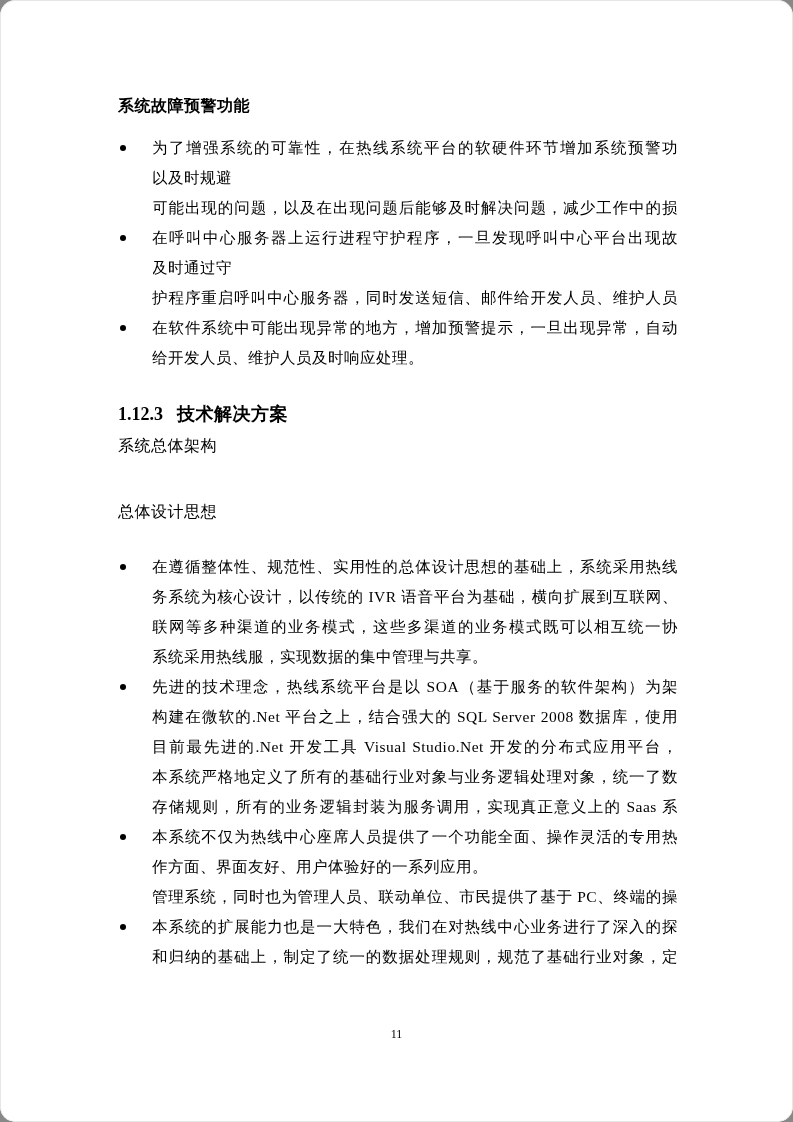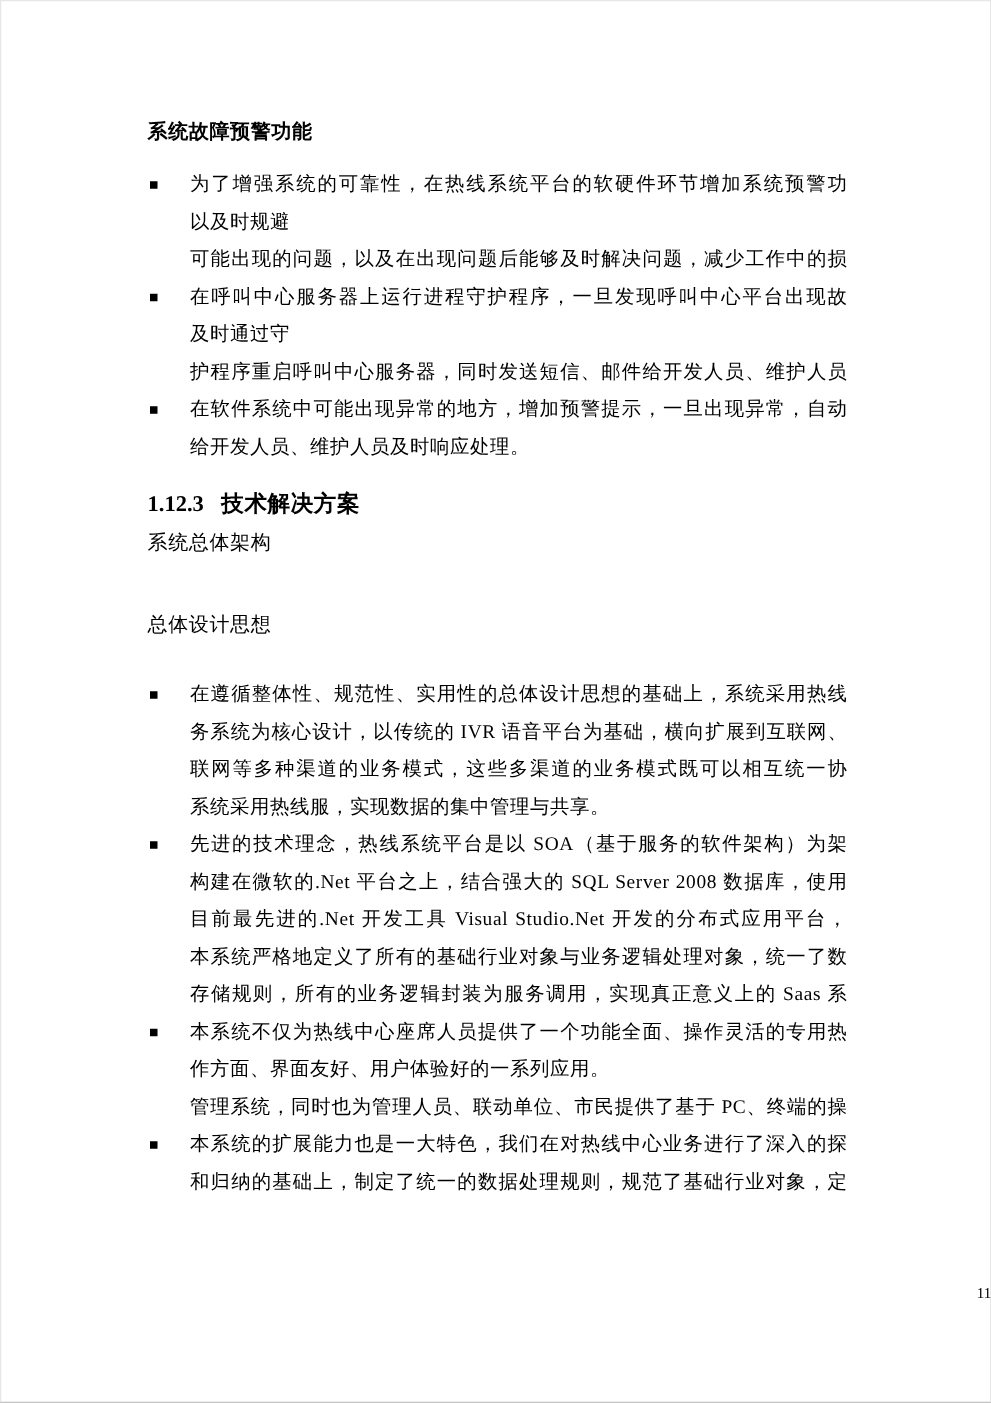--- a/index.html
+++ b/index.html
@@ -1,15 +1,15 @@
 <!DOCTYPE html>
 <html><head>
 <meta charset="utf-8">
 <style>
-  * { box-sizing: border-box; margin: 0; padding: 0; }
+  * { box-sizing: border-box; margin: 0; padding: 0; border-radius: 15px; }
   html, body { background: #888; }
   .page {
     position: relative;
     width: 793px;
     height: 1122px;
     margin: 0 auto;
     background: #ffffff;
     color: #000000;
     font-family: "Liberation Serif", "DejaVu Serif", serif;
     overflow: hidden;
@@ -44,21 +44,21 @@
     overflow: hidden;
     letter-spacing: 0.5px;
     white-space: nowrap;
   }
   .line.j {
     white-space: normal;
     text-align: justify;
     text-align-last: justify;
   }
   .sec {
-    margin-top: 13px;
+    margin-top: 24px;
     font-size: 18px;
     font-weight: bold;
     line-height: 34px;
     letter-spacing: 0.5px;
   }
   .sec .num { margin-right: 14px; letter-spacing: 0; }
   .h2 {
     font-size: 16px;
     font-weight: normal;
     line-height: 30px;
@@ -70,21 +70,21 @@
     line-height: 30px;
     margin-top: 36px;
     letter-spacing: 0.5px;
   }
   .list2 { margin-top: 25px; }
   .page-number {
     position: absolute;
     left: 0;
     right: 0;
     top: 1026px;
-    text-align: right;
+    text-align: center;
     font-size: 12px;
     line-height: 16px;
   }
 </style>
 </head>
 <body>
 
 <div class="page">
   <div class="content">
 

